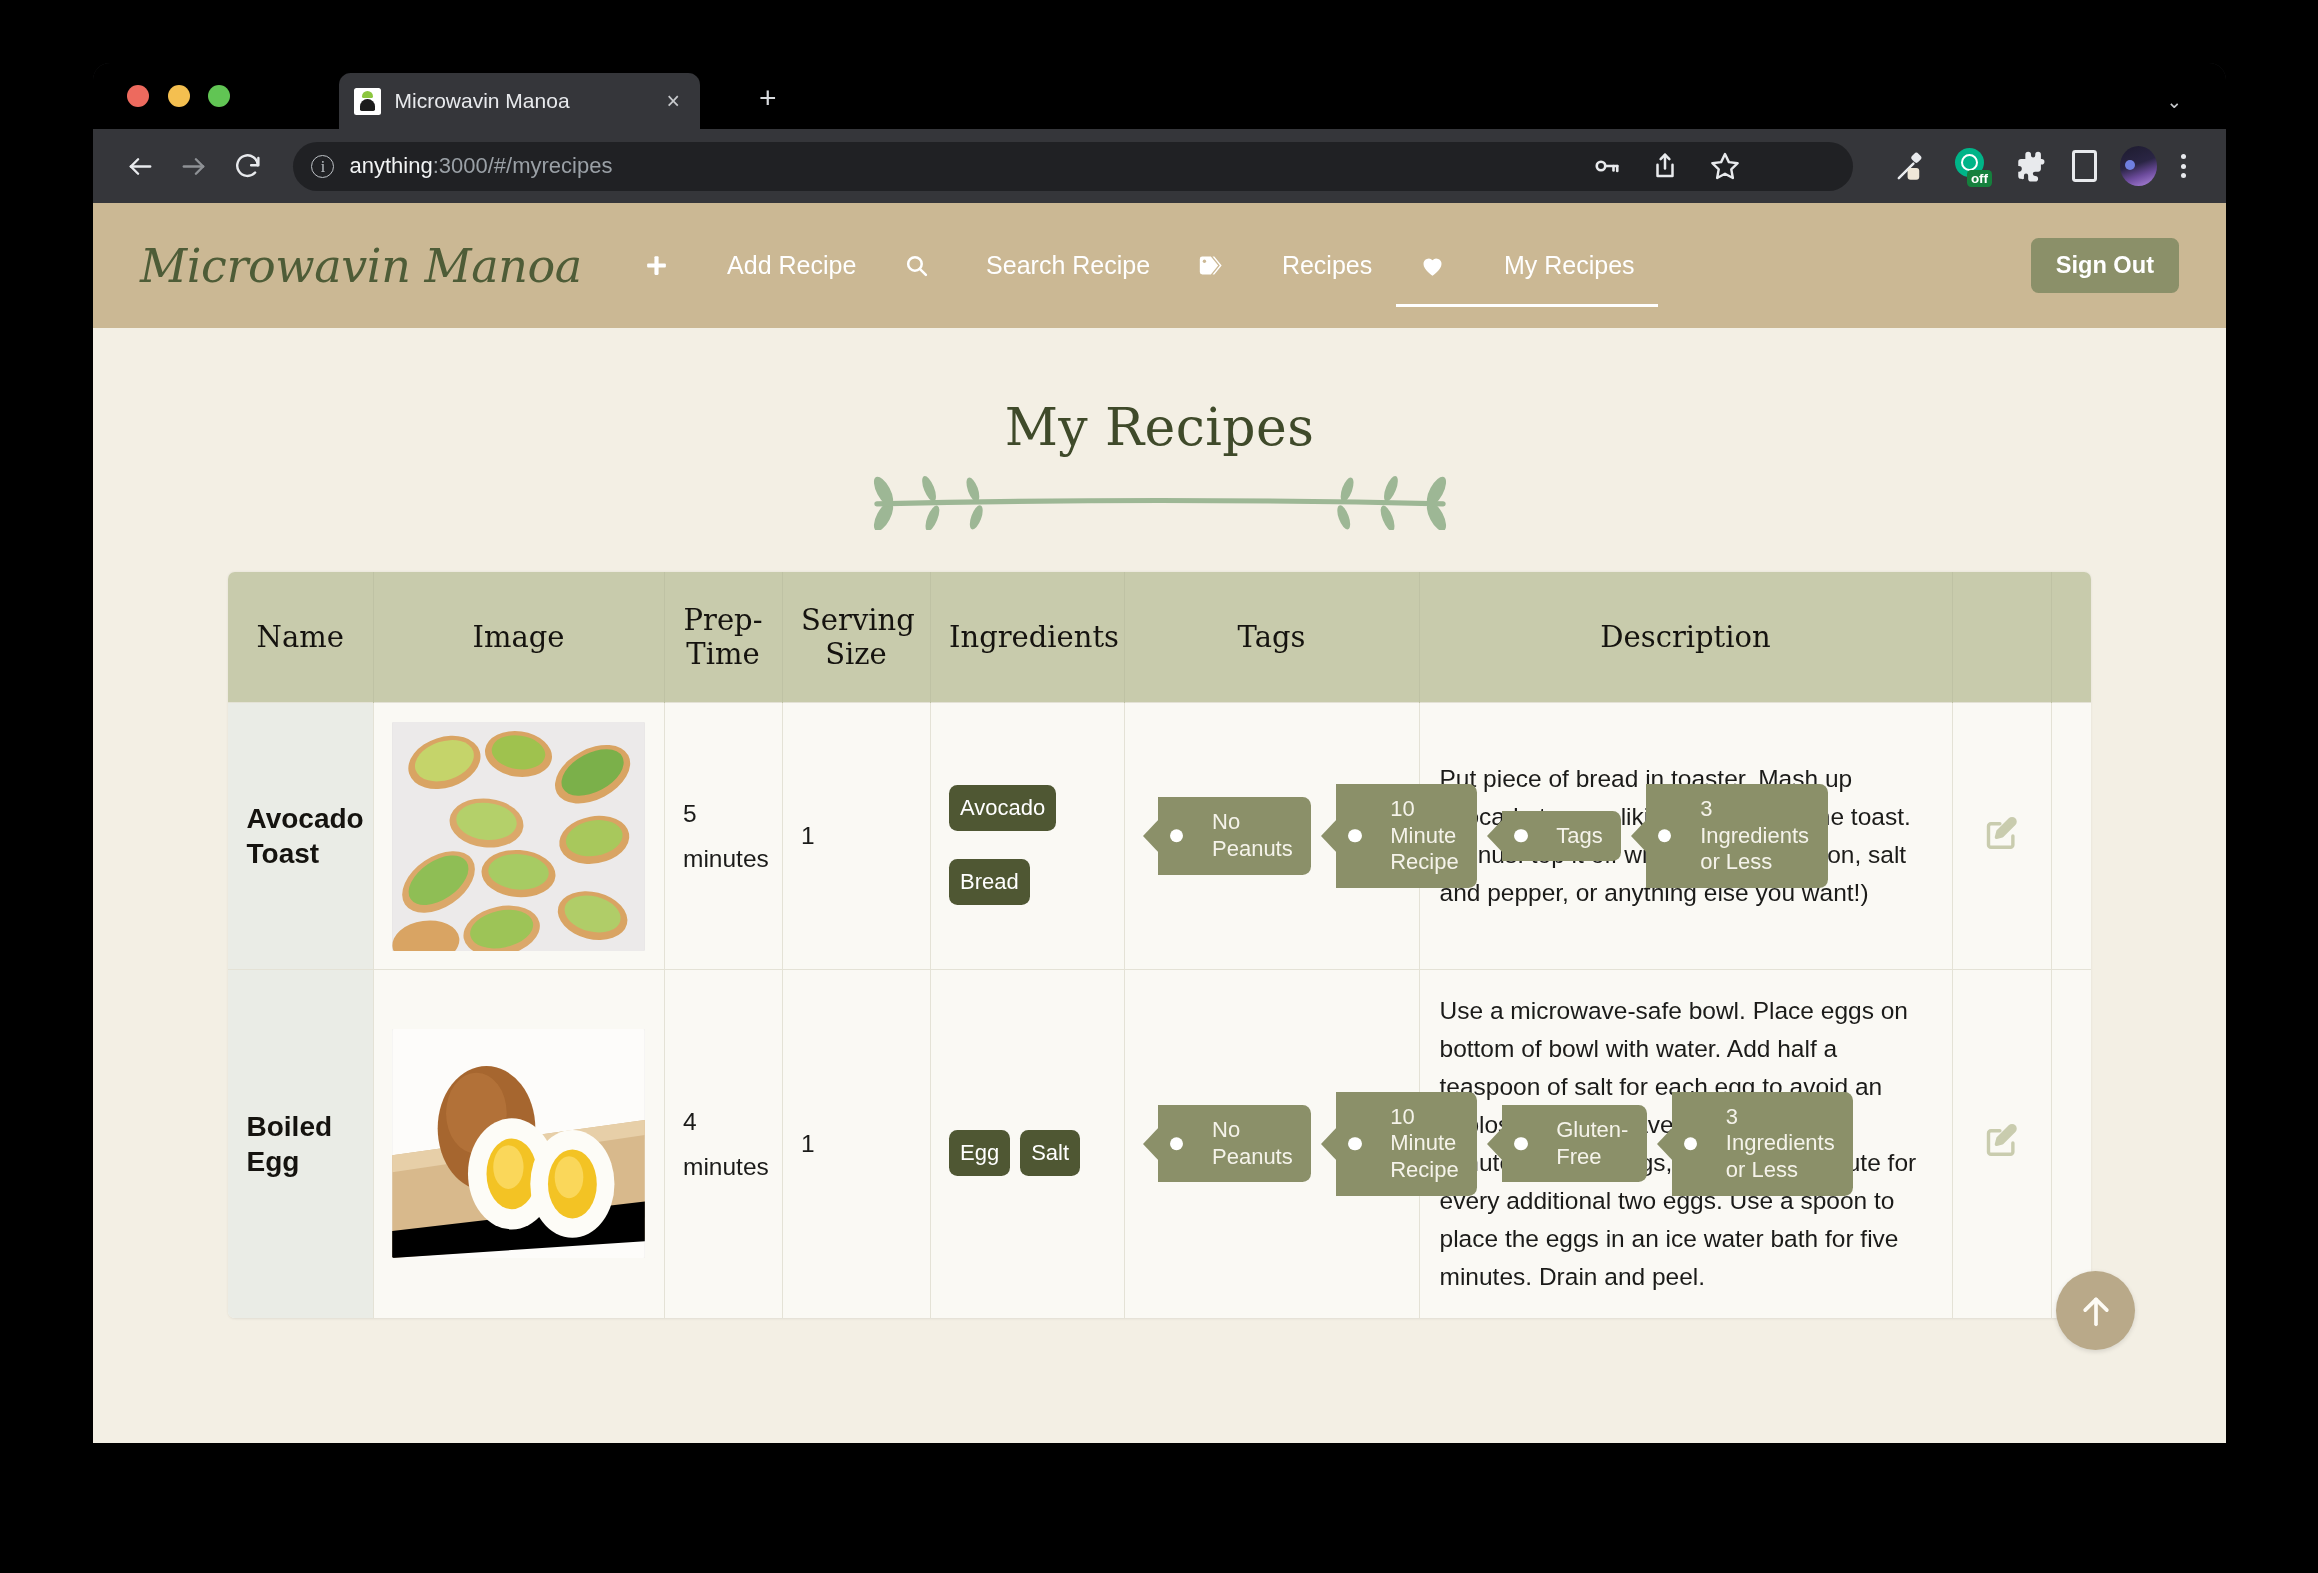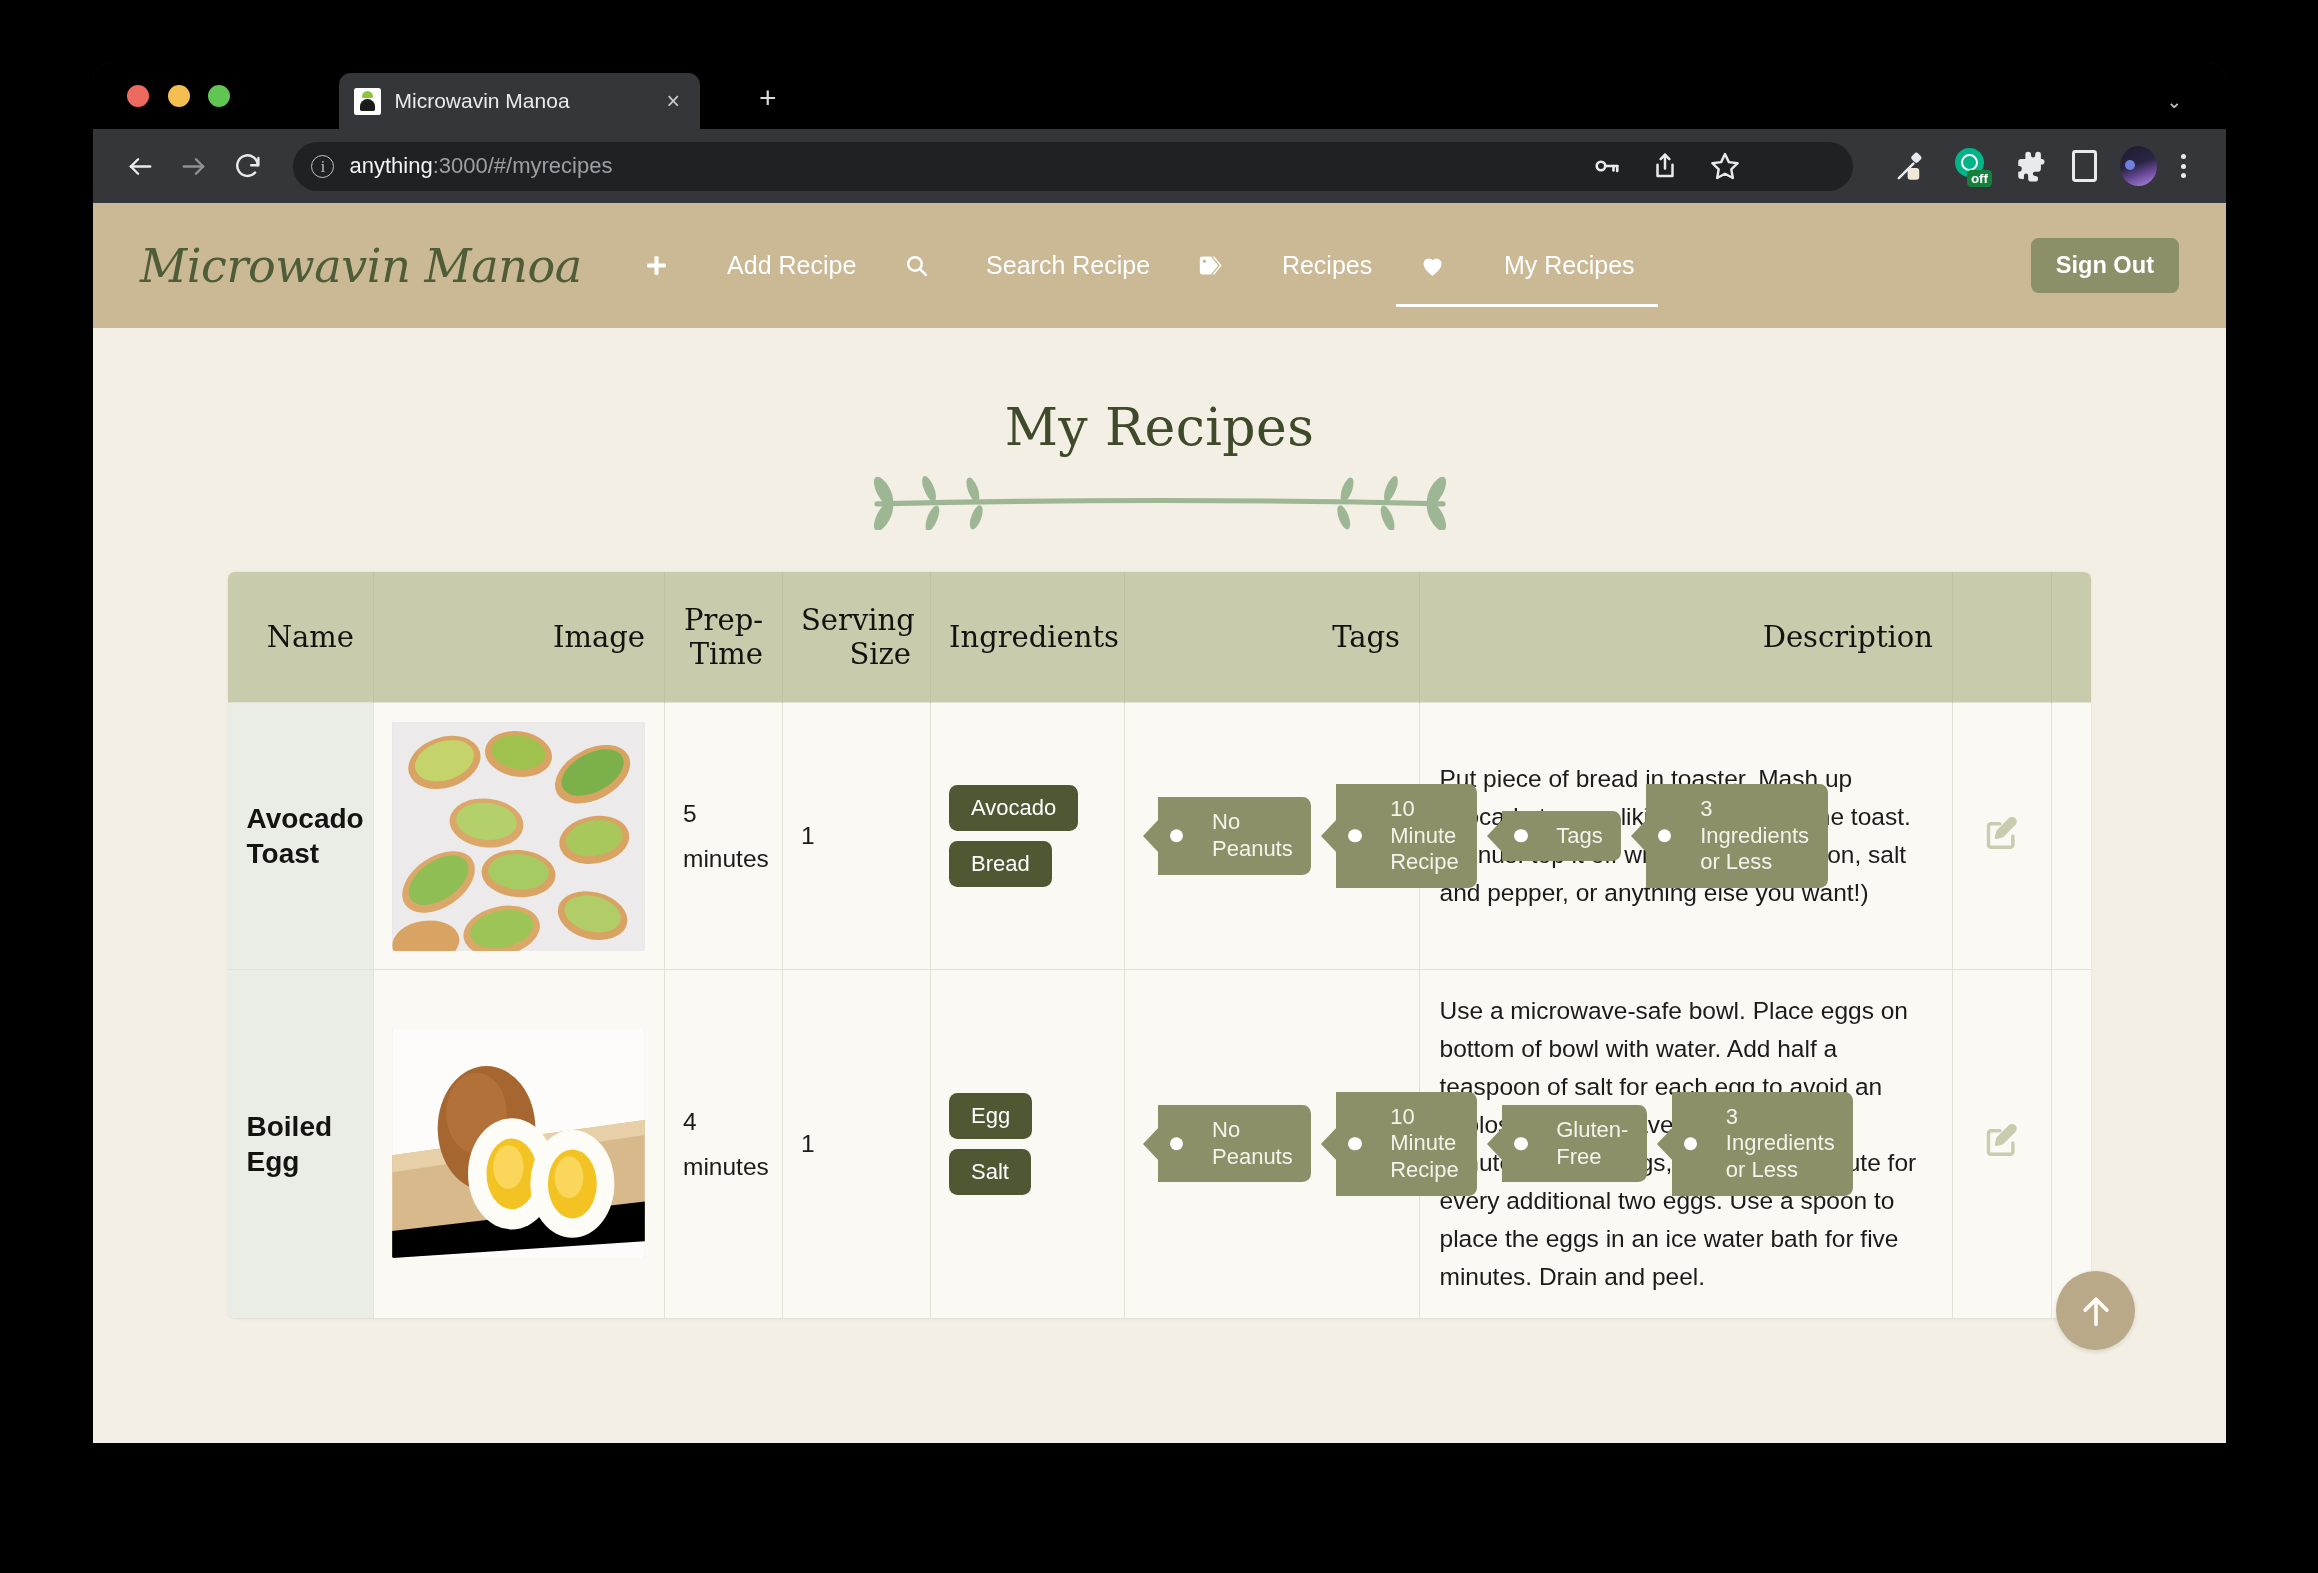--- a/index.html
+++ b/index.html
@@ -249,21 +249,21 @@
     box-shadow: 0 0.8px 2.5px rgba(0,0,0,0.08);
     overflow: hidden;
   }
   table { border-collapse: collapse; width: 100%; table-layout: fixed; }
   thead th {
     background: #c8cbac;
     font-family: "DejaVu Serif", serif;
     font-weight: normal;
     font-size: 29px;
     color: #15130f;
-    text-align: right;
+    text-align: center;
     padding: 23.6px 18.5px;
     height: 131px;
     vertical-align: middle;
     border-right: 0.8px solid #bfc2a4;
   }
   thead th:last-child { border-right: none; }
 
   tbody td {
     border-top: 0.8px solid #e4e2d6;
     border-right: 0.8px solid #e4e2d6;
@@ -290,22 +290,23 @@
   }
   td.col-prep { line-height: 1.85; }
   td.col-serv { text-align: left; }
 
   .chip-group { display: flex; flex-wrap: wrap; gap: 10px; }
   .chip {
     background: #4f5733;
     color: #ffffff;
     font-size: 22px;
     border-radius: 8.4px;
-    padding: 10px 22px;
+    padding: 10px 11px;
     white-space: nowrap;
+    margin-top: 18px;
   }
 
   .tag-list { display: flex; flex-direction: row; gap: 10px; align-items: center; }
   .tag {
     position: relative;
     background: #8b9069;
     color: #f5f3ea;
     font-size: 22px;
     line-height: 1.22;
     border-radius: 0 8.4px 8.4px 0;

